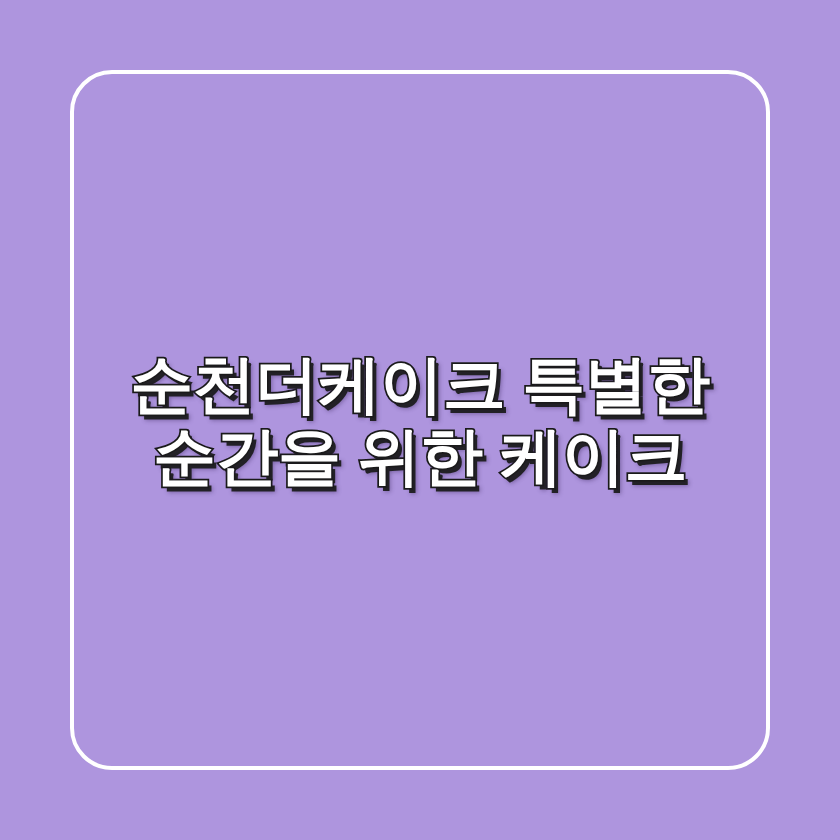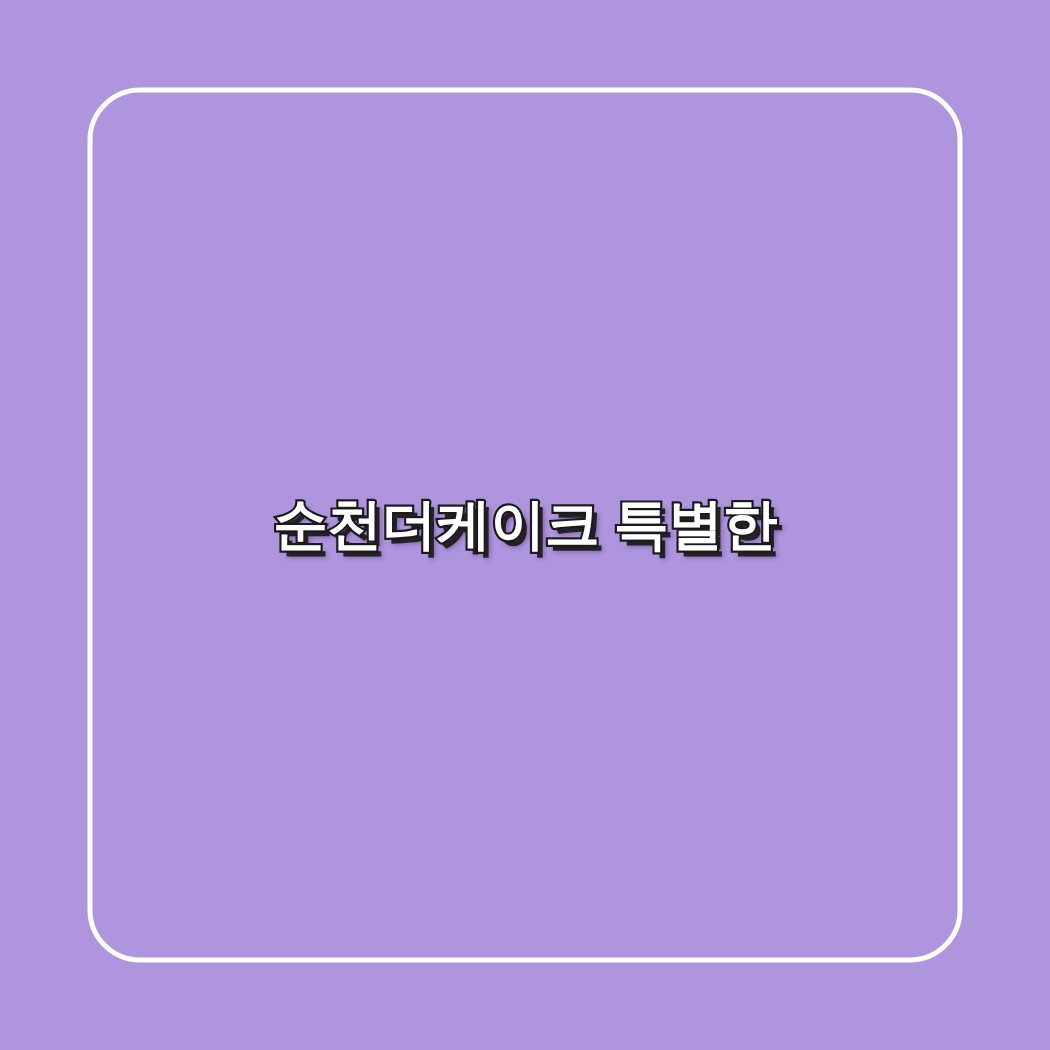--- a/index.html
+++ b/index.html
@@ -48,21 +48,21 @@
     align-items: center;
     justify-content: center;
     text-align: center;
     padding: 0 90px;
     box-sizing: border-box;
   }
 
   .headline-line {
     display: block;
     width: 100%;
-    font-size: 44px;
+    font-size: 63px;
     line-height: 72px;
     font-weight: 700;
     letter-spacing: -0.5px;
     color: #ffffff;
     white-space: nowrap;
     
     -webkit-text-stroke: 3.5px #1a1a1a;
     paint-order: stroke fill;
     text-shadow:
        4px 5px 0 rgba(26,26,26,0.92),
@@ -71,15 +71,16 @@
 </style>
 </head>
 <body>
 
 <div id="canvas">
 
   <div id="frame"></div>
 
   <div id="headline">
     <span class="headline-line">순천더케이크 특별한</span>
+    <span class="headline-line">순간을 위한 케이크</span>
   </div>
 
 </div>
 
 </body></html>

